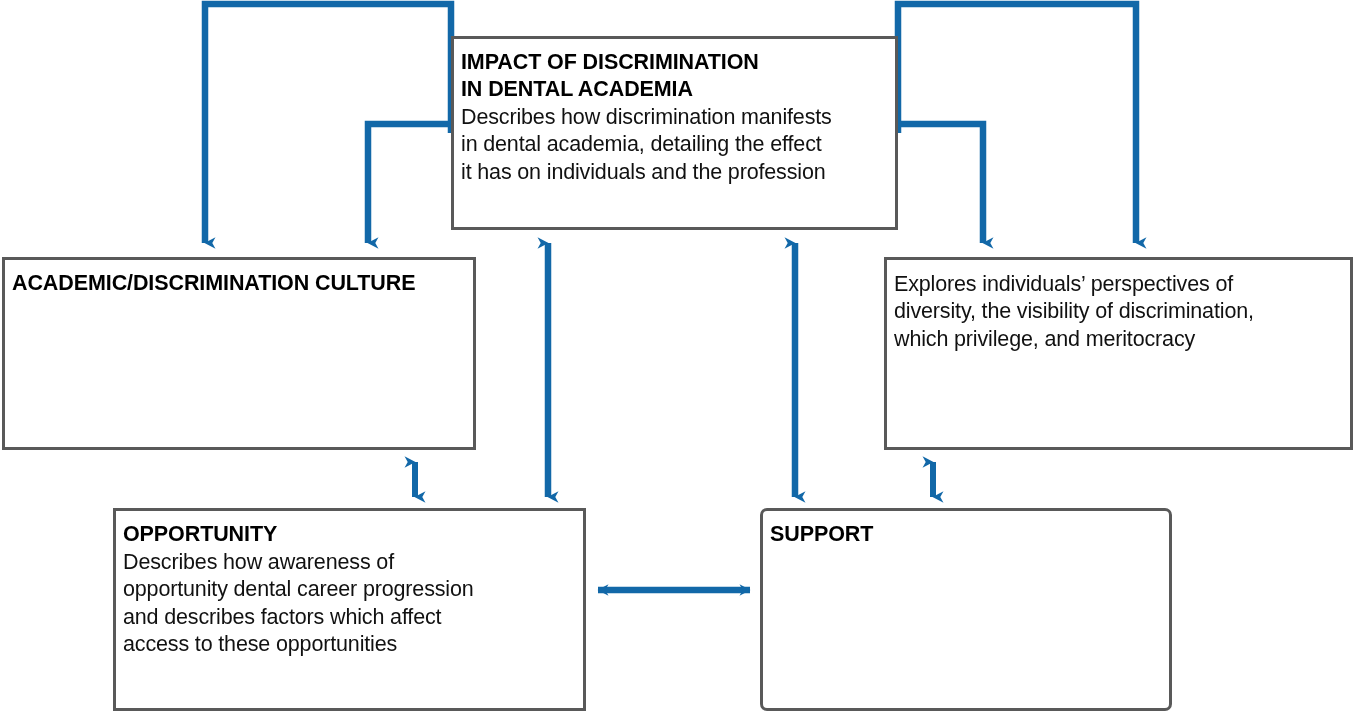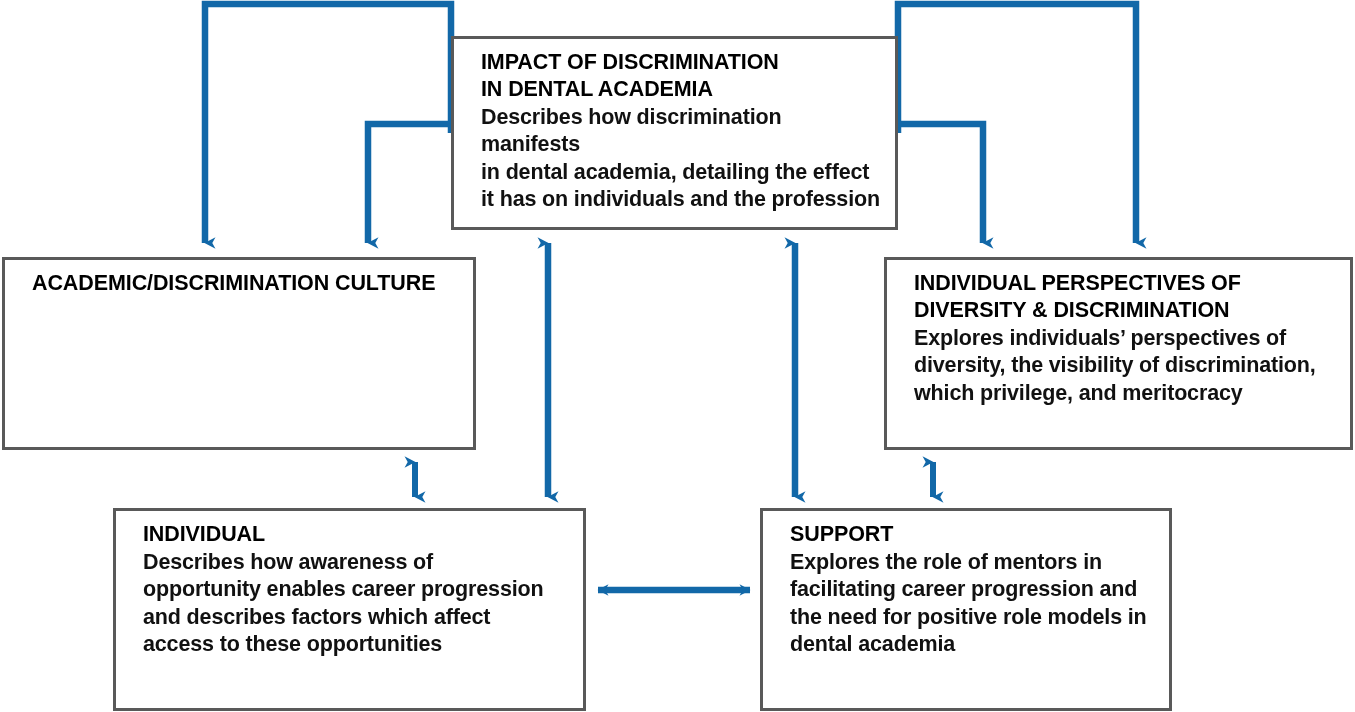--- a/index.html
+++ b/index.html
@@ -15,47 +15,47 @@
     position:absolute;
     left:0; top:0;
     width:1355px; height:712px;
     pointer-events:none;
   }
   .node{
     position:absolute;
     background:#ffffff;
     border:3px solid #595959;
     box-sizing:border-box;
-    padding:10px 13px 8px 27px;
+    padding:10px 13px 8px 7px;
     z-index:2;
   }
   .node-title{
     font-weight:bold;
     font-size:21.5px;
     line-height:1.26;
     color:#000000;
     letter-spacing:-0.1px;
     white-space:pre-line;
     margin:0;
   }
   .node-body{
-    font-weight:bold;
+    font-weight:normal;
     font-size:21.5px;
     line-height:1.27;
     color:#111111;
     letter-spacing:-0.15px;
     white-space:pre-line;
     margin:0;
   }
   
   #node-impact      { left:451px;  top:36px;  width:447px;  height:194px; }
   #node-culture     { left:2px;    top:257px; width:474px;  height:193px; }
   #node-individual  { left:884px;  top:257px; width:469px;  height:193px; }
   #node-opportunity { left:113px;  top:508px; width:473px;  height:203px; }
-  #node-support     { left:760px;  top:508px; width:412px;  height:203px; }
+  #node-support     { left:760px;  top:508px; width:412px;  height:203px;border-radius:7px; }
 
   #node-impact .node-body,
   #node-culture .node-body,
   #node-individual .node-body,
   #node-opportunity .node-body,
   #node-support .node-body { margin-top:1px; }
 </style>
 </head>
 <body>
 
@@ -105,36 +105,30 @@
     <p class="node-body">Describes how discrimination manifests
 in dental academia, detailing the effect
 it has on individuals and the profession</p>
   </div>
 
   <div class="node" id="node-culture">
     <p class="node-title">ACADEMIC/DISCRIMINATION CULTURE</p>
   </div>
 
   <div class="node" id="node-individual">
-    <p class="node-title">INDIVIDUAL PERSPECTIVES OF
-DIVERSITY &amp; DISCRIMINATION</p>
     <p class="node-body">Explores individuals’ perspectives of
 diversity, the visibility of discrimination,
 which privilege, and meritocracy</p>
   </div>
 
   <div class="node" id="node-opportunity">
-    <p class="node-title">INDIVIDUAL</p>
+    <p class="node-title">OPPORTUNITY</p>
     <p class="node-body">Describes how awareness of
-opportunity enables career progression
+opportunity dental career progression
 and describes factors which affect
 access to these opportunities</p>
   </div>
 
   <div class="node" id="node-support">
     <p class="node-title">SUPPORT</p>
-    <p class="node-body">Explores the role of mentors in
-facilitating career progression and
-the need for positive role models in
-dental academia</p>
   </div>
 
 </div>
 
 </body></html>

